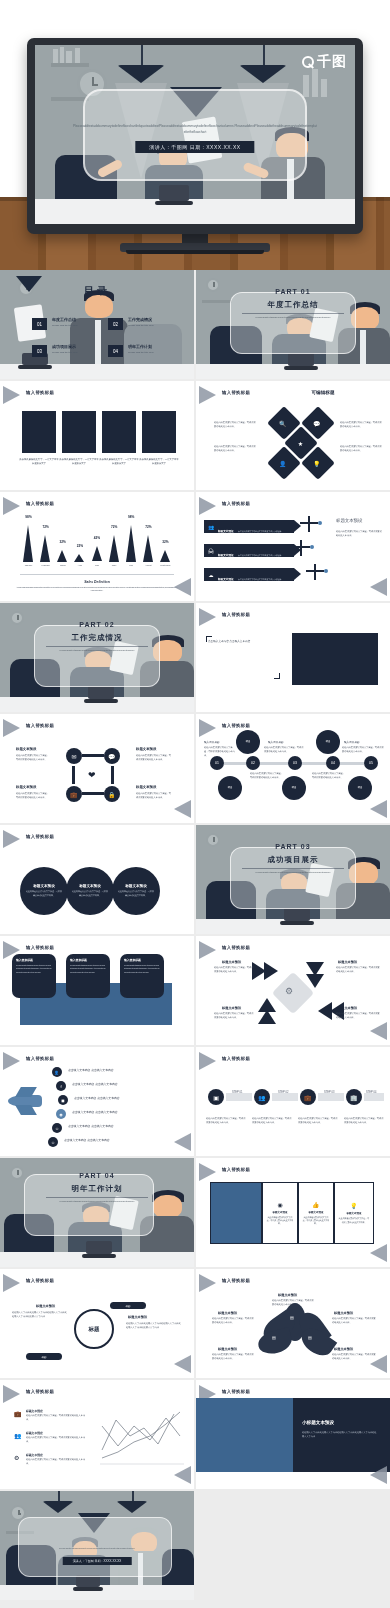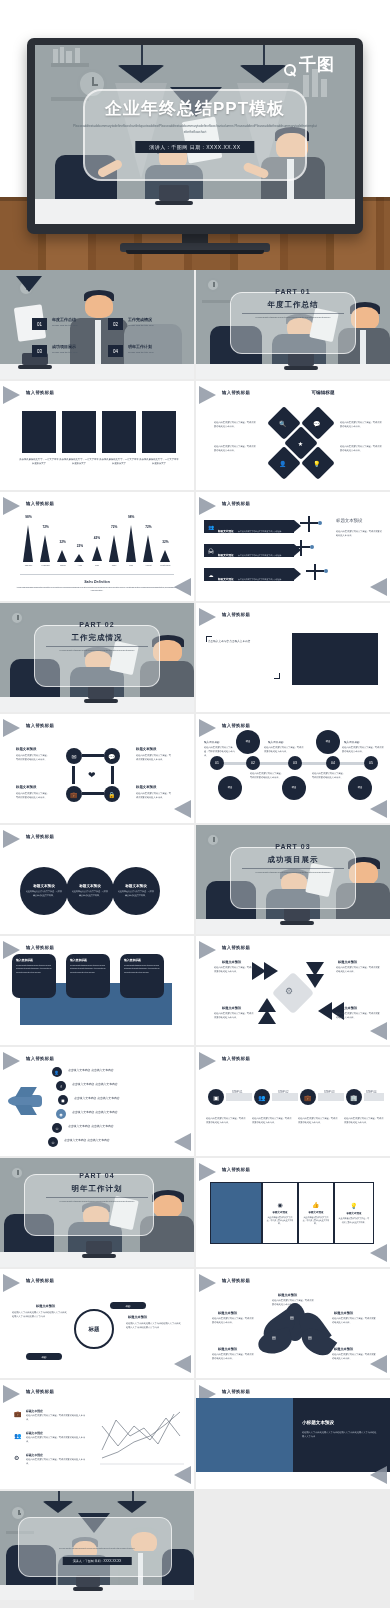--- a/index.html
+++ b/index.html
@@ -35,21 +35,21 @@
   .desk{position:absolute;left:0;bottom:0;width:100%;height:14%;background:#f0f1f2;}
   .person{position:absolute;bottom:14%;}
   .p-head{position:absolute;border-radius:44% 44% 40% 40%;background:#f0b98d;}
   .p-hair{position:absolute;border-radius:50% 50% 0 0;background:#20283a;}
   .p-body{position:absolute;border-radius:10px 10px 0 0;}
   .p-arm{position:absolute;background:#f0b98d;border-radius:6px;}
   .laptop{position:absolute;background:#3c4350;border-radius:2px;}
   .laptop:after{content:"";position:absolute;left:-14%;bottom:-4px;width:128%;height:4px;background:#2b313c;border-radius:2px;}
   .glass-panel{position:absolute;border:2px solid rgba(255,255,255,.65);border-radius:18px;background:rgba(236,240,241,.40);}
   .tri-down{position:absolute;width:0;height:0;border-left:26px solid transparent;border-right:26px solid transparent;border-top:30px solid #1e2a3d;}
-  .logo-box{position:absolute;right:20px;top:8px;display:flex;align-items:flex-end;gap:3px;color:#fff;font-size:17px;font-weight:bold;letter-spacing:1px;}
+  .logo-box{position:absolute;right:8px;top:8px;display:flex;align-items:center;gap:3px;color:#fff;font-size:14px;font-weight:bold;letter-spacing:1px;}
   .logo-mark{width:12px;height:12px;border:2px solid #fff;border-radius:50%;position:relative;}
   .logo-mark:after{content:"";position:absolute;right:-2px;bottom:-1px;width:6px;height:2px;background:#fff;transform:rotate(40deg);}
   .hero-title{position:absolute;left:0;right:0;top:52px;text-align:center;color:#fff;font-size:17px;font-weight:bold;letter-spacing:1px;text-shadow:0 1px 2px rgba(0,0,0,.25);}
   .hero-sub{position:absolute;left:38px;right:38px;top:78px;text-align:center;color:#5f6b74;font-size:3.2px;line-height:1.9;word-break:break-all;}
   .hero-bar{position:absolute;left:50%;transform:translateX(-50%);top:96px;background:#1b2535;color:#dfe4ea;font-size:5px;padding:3px 14px;letter-spacing:.5px;white-space:nowrap;}
 
   
   .grid{position:absolute;top:270px;left:0;width:390px;display:flex;flex-wrap:wrap;gap:2px 2px;}
   .slide{width:194px;height:109px;background:#fff;position:relative;overflow:hidden;}
   .slide.cover{background:#9ba4a7;}
@@ -140,21 +140,20 @@
           <div class="p-arm" style="left:-8px;bottom:24px;width:26px;height:9px;transform:rotate(22deg);"></div>
           <div style="position:absolute;left:36px;bottom:0;width:7px;height:40px;background:#e9edef;"></div>
         </div>
         <div style="position:absolute;left:150px;top:74px;width:34px;height:42px;background:#f4f5f6;transform:rotate(-10deg);border-radius:2px;"></div>
       </div>
       <div class="glass-panel" style="left:48px;top:44px;right:48px;height:92px;"></div>
       <div class="logo-box">
         <span class="logo-mark"></span>
         <span>千图</span>
       </div>
-      <div class="hero-title">企业年终总结PPT模板</div>
       <div class="hero-sub">PleaseaddtextaddsummarytodefineflowchartlinkquoteaddtextPleaseaddtextaddsummarytodefineflowchartcolumns PleaseaddtextPleaseaddtotheaddsummarytodefinetemplatefortheflowchart</div>
       <div class="hero-bar">演讲人：千图网 日期：XXXX.XX.XX</div>
     </div>
   </div>
 </div>
 
 <div class="grid">
 
   <div class="slide cover">
     <div class="scene">
@@ -166,20 +165,21 @@
         <div class="p-head" style="left:21px;top:5px;width:28px;height:23px;"></div>
         <div class="p-body" style="left:6px;bottom:0;width:58px;height:46px;background:#5b636c;"></div>
         <div style="position:absolute;left:31px;bottom:0;width:6px;height:44px;background:#e9edef;"></div>
       </div>
       <div class="person" style="left:122px;width:64px;height:52px;">
         <div class="p-body" style="left:2px;bottom:0;width:58px;height:40px;background:#8d969c;"></div>
       </div>
       <div style="position:absolute;left:16px;top:36px;width:28px;height:34px;background:#f2f3f4;transform:rotate(-8deg);border-radius:2px;"></div>
       <div class="laptop" style="left:22px;bottom:14px;width:26px;height:12px;"></div>
     </div>
+    <div class="center-title" style="top:14px;font-size:10px;color:#1f2a3d;letter-spacing:3px;">目录</div>
     <div style="position:absolute;left:32px;top:48px;width:15px;height:12px;background:#1c2639;color:#fff;font-size:4.5px;display:flex;align-items:center;justify-content:center;">01</div>
     <div style="position:absolute;left:52px;top:47px;font-size:4px;color:#1f2a3d;font-weight:bold;">年度工作总结</div>
     <div style="position:absolute;left:52px;top:54px;font-size:2.4px;color:#4d5866;">Please add the title here</div>
     <div style="position:absolute;left:108px;top:48px;width:15px;height:12px;background:#1c2639;color:#fff;font-size:4.5px;display:flex;align-items:center;justify-content:center;">02</div>
     <div style="position:absolute;left:128px;top:47px;font-size:4px;color:#1f2a3d;font-weight:bold;">工作完成情况</div>
     <div style="position:absolute;left:128px;top:54px;font-size:2.4px;color:#4d5866;">Please add the title here</div>
     <div style="position:absolute;left:32px;top:75px;width:15px;height:12px;background:#1c2639;color:#fff;font-size:4.5px;display:flex;align-items:center;justify-content:center;">03</div>
     <div style="position:absolute;left:52px;top:74px;font-size:4px;color:#1f2a3d;font-weight:bold;">成功项目展示</div>
     <div style="position:absolute;left:52px;top:81px;font-size:2.4px;color:#4d5866;">Please add the title here</div>
     <div style="position:absolute;left:108px;top:75px;width:15px;height:12px;background:#1c2639;color:#fff;font-size:4.5px;display:flex;align-items:center;justify-content:center;">04</div>

